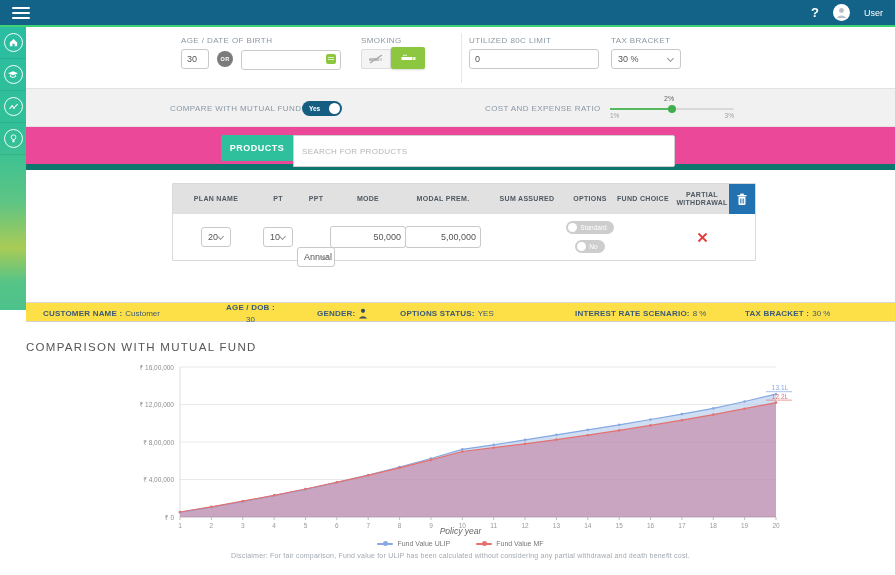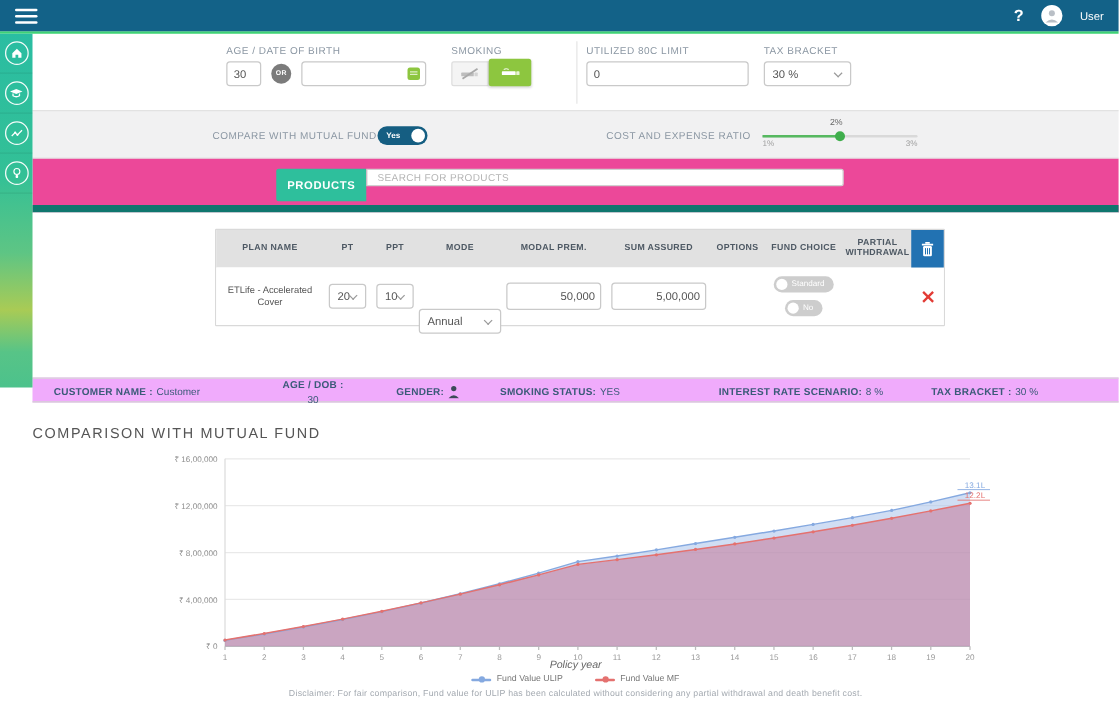--- a/index.html
+++ b/index.html
@@ -50,21 +50,21 @@
   .sl-track { position: absolute; left: 0; top: 13px; width: 124px; height: 2px; background: #d9d9d9; border-radius: 1px; }
   .sl-fill { position: absolute; left: 0; top: 13px; width: 62px; height: 2px; background: #56b960; }
   .sl-knob { position: absolute; left: 58px; top: 10px; width: 8px; height: 8px; border-radius: 50%; background: #3fae4c; cursor: pointer; }
   .sl-val { position: absolute; left: 54px; top: 0; font-size: 7px; color: #666; }
   .sl-min { position: absolute; left: 0; top: 17px; font-size: 6.5px; color: #a0a0a0; }
   .sl-max { position: absolute; right: 0; top: 17px; font-size: 6.5px; color: #a0a0a0; }
 
   
   .row3 { position: relative; height: 43px; background: #ec4899; border-bottom: 6px solid #0f766e; }
   .prod-btn { position: absolute; left: 195px; top: 8px; width: 72px; height: 26px; background: #2ebf9c; color: #fff; font-size: 9px; font-weight: bold; letter-spacing: 0.5px; border: none; border-radius: 2px 0 0 2px; cursor: pointer; font-family: "Liberation Sans", sans-serif; }
-  .prod-search { position: absolute; left: 267px; top: 8px; width: 382px; height: 14px; border: 1px solid #d0d0d0; border-radius: 0 2px 2px 0; font-size: 8px; color: #555; padding-left: 8px; letter-spacing: 0.3px; font-family: "Liberation Sans", sans-serif; outline: none; }
+  .prod-search { position: absolute; left: 267px; top: 8px; width: 382px; height: 32px; border: 1px solid #d0d0d0; border-radius: 0 2px 2px 0; font-size: 8px; color: #555; padding-left: 8px; letter-spacing: 0.3px; font-family: "Liberation Sans", sans-serif; outline: none; }
   .prod-search::placeholder { color: #b5b5b5; }
 
   
   .tablewrap { position: relative; height: 132px; background: #fff; }
   .ptable { position: absolute; left: 146px; top: 13px; width: 584px; border: 1px solid #d9d9d9; border-radius: 1px; }
   .tgrid { display: grid; grid-template-columns: 86px 38px 38px 66px 84px 84px 42px 64px 54px 26px; }
   .thead { background: #e1e1e1; }
   .th { height: 30px; display: flex; align-items: center; justify-content: center; text-align: center; font-size: 7px; font-weight: bold; color: #4d5863; letter-spacing: 0.3px; line-height: 1.2; padding: 0 2px; }
   .th-trash { background: #2272b2; cursor: pointer; }
   .trow { background: #fff; }
@@ -72,21 +72,21 @@
   .plan-name { font-size: 7.5px; color: #555; text-align: center; line-height: 1.4; padding: 0 3px; }
   .mini-sel { width: 30px; }
   .mode-sel { width: 78px; margin-top: 40px; }
   .amt-inp { width: 76px; height: 22px; text-align: right; padding-right: 4px; }
   .pillcol { flex-direction: column; gap: 6px; }
   .pill { height: 13px; border-radius: 7px; background: #cdcdcd; color: #fff; font-size: 6.5px; display: inline-flex; align-items: center; padding: 0 7px 0 2px; cursor: pointer; }
   .pill .pknob { width: 9px; height: 9px; border-radius: 50%; background: #fff; margin-right: 3px; }
   .del-x { cursor: pointer; }
 
   
-  .custbar { position: relative; height: 20px; background: #f0abfc; border-top: 1px solid #d8d8d8; border-bottom: 1px solid #d2d2d2; }
+  .custbar { position: relative; height: 20px; background: #fde047; border-top: 1px solid #d8d8d8; border-bottom: 1px solid #d2d2d2; }
   .cust-item { position: absolute; top: 0; height: 20px; display: flex; align-items: center; gap: 3px; font-size: 8px; color: #3b5a78; white-space: nowrap; }
   .cust-item b { font-weight: bold; letter-spacing: 0.2px; }
 
   
   .chartsec { position: relative; height: 253px; background: #fff; }
   .ctitle { margin-top: 19px; text-align: left; font-size: 11.5px; letter-spacing: 1.3px; color: #555; }
   .chart-svg { display: block; margin-top: 3px; }
   .xlabel { text-align: center; font-style: italic; font-size: 8.5px; color: #666; margin-top: -4px; }
   .legend { display: flex; justify-content: center; gap: 26px; margin-top: 4px; }
   .lg-item { display: flex; align-items: center; gap: 4px; font-size: 7px; color: #777; }
@@ -234,23 +234,20 @@
                 <rect x="1.5" y="2" width="9" height="1.4" fill="#fff"></rect>
                 <rect x="4.2" y="0.6" width="3.6" height="1.4" fill="#fff"></rect>
                 <line x1="4.4" y1="5.5" x2="4.4" y2="10.5" stroke="#2272b2" stroke-width="0.8"></line>
                 <line x1="6" y1="5.5" x2="6" y2="10.5" stroke="#2272b2" stroke-width="0.8"></line>
                 <line x1="7.6" y1="5.5" x2="7.6" y2="10.5" stroke="#2272b2" stroke-width="0.8"></line>
               </svg>
             </div>
           </div>
         <div class="tgrid trow">
           <div class="td">
-              <span class="plan-name">ETLife - Accelerated Cover</span>
-            </div>
-          <div class="td">
               <div class="select mini-sel">
                 <span>20</span>
                 <span class="caret"></span>
               </div>
             </div>
           <div class="td">
               <div class="select mini-sel">
                 <span>10</span>
                 <span class="caret"></span>
               </div>
@@ -299,21 +296,21 @@
           <span>30</span>
         </span>
         <span class="cust-item" style="left: 291px;">
           <b>GENDER:</b>
           <span><svg width="10" height="11" viewBox="0 0 10 11" style="vertical-align:-2px">
               <circle cx="5" cy="2.8" r="2.1" fill="#3b4a58"></circle>
               <path d="M0.8 10.5 Q5 5.8 9.2 10.5 Z" fill="#3b4a58"></path>
             </svg></span>
         </span>
         <span class="cust-item" style="left: 374px;">
-          <b>SMOKING STATUS:</b>
+          <b>OPTIONS STATUS:</b>
           <span>YES</span>
         </span>
         <span class="cust-item" style="left: 517px; margin-left: 32px;">
           <b>INTEREST RATE SCENARIO:</b>
           <span>8 %</span>
         </span>
         <span class="cust-item" style="left: 719px;">
           <b>TAX BRACKET :</b>
           <span>30 %</span>
         </span>

